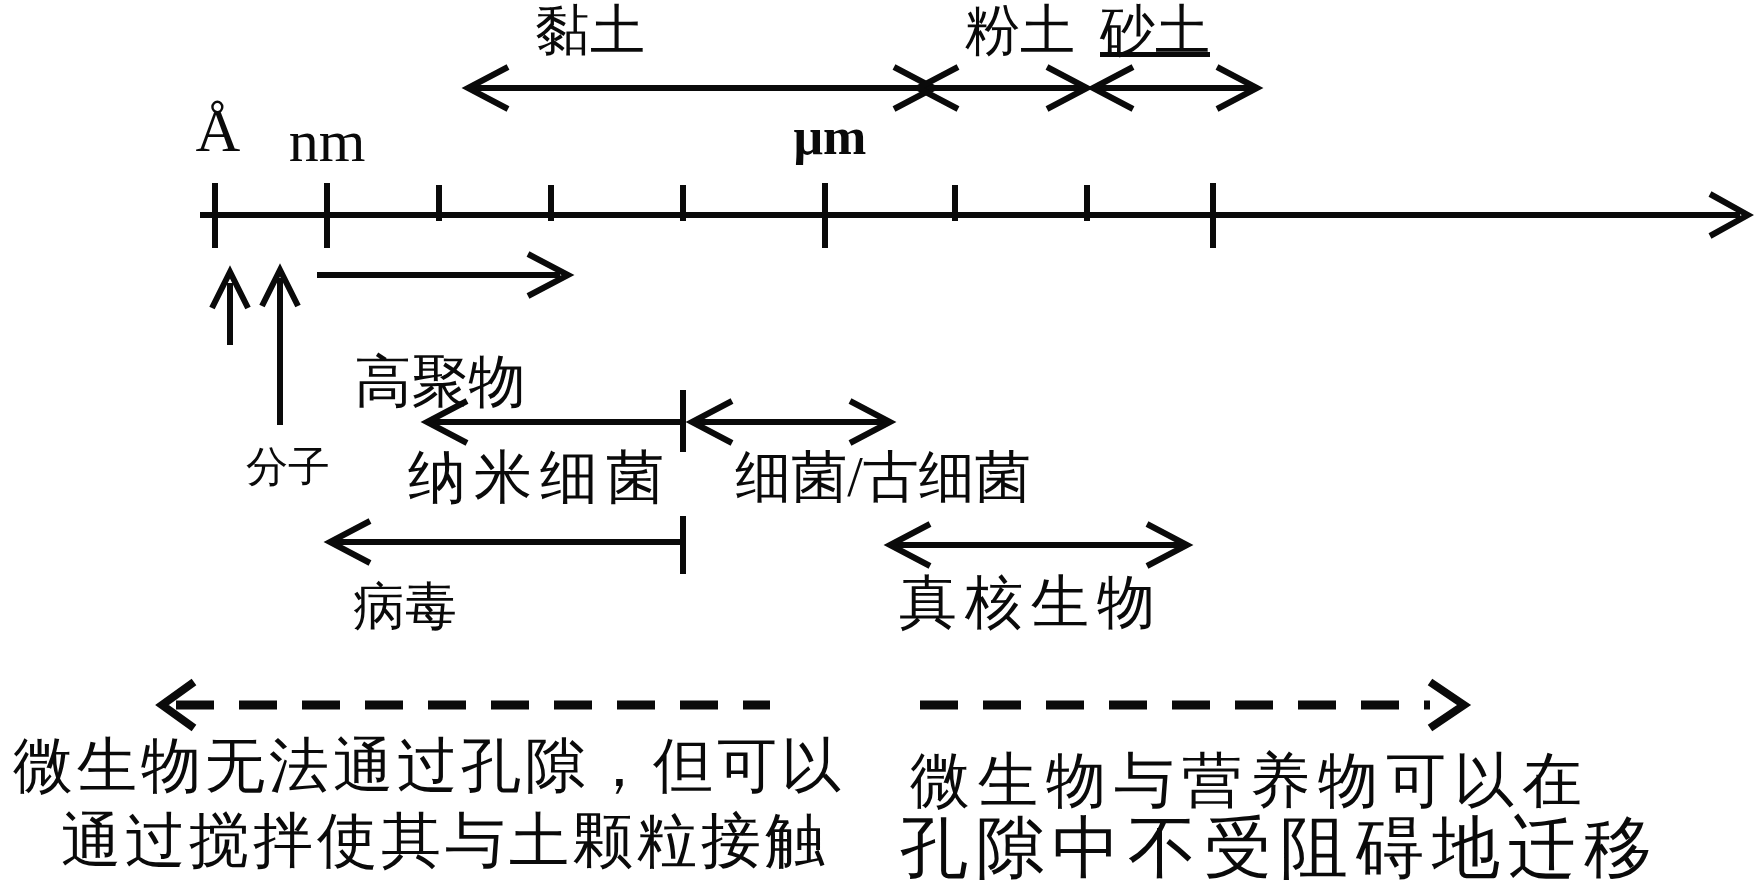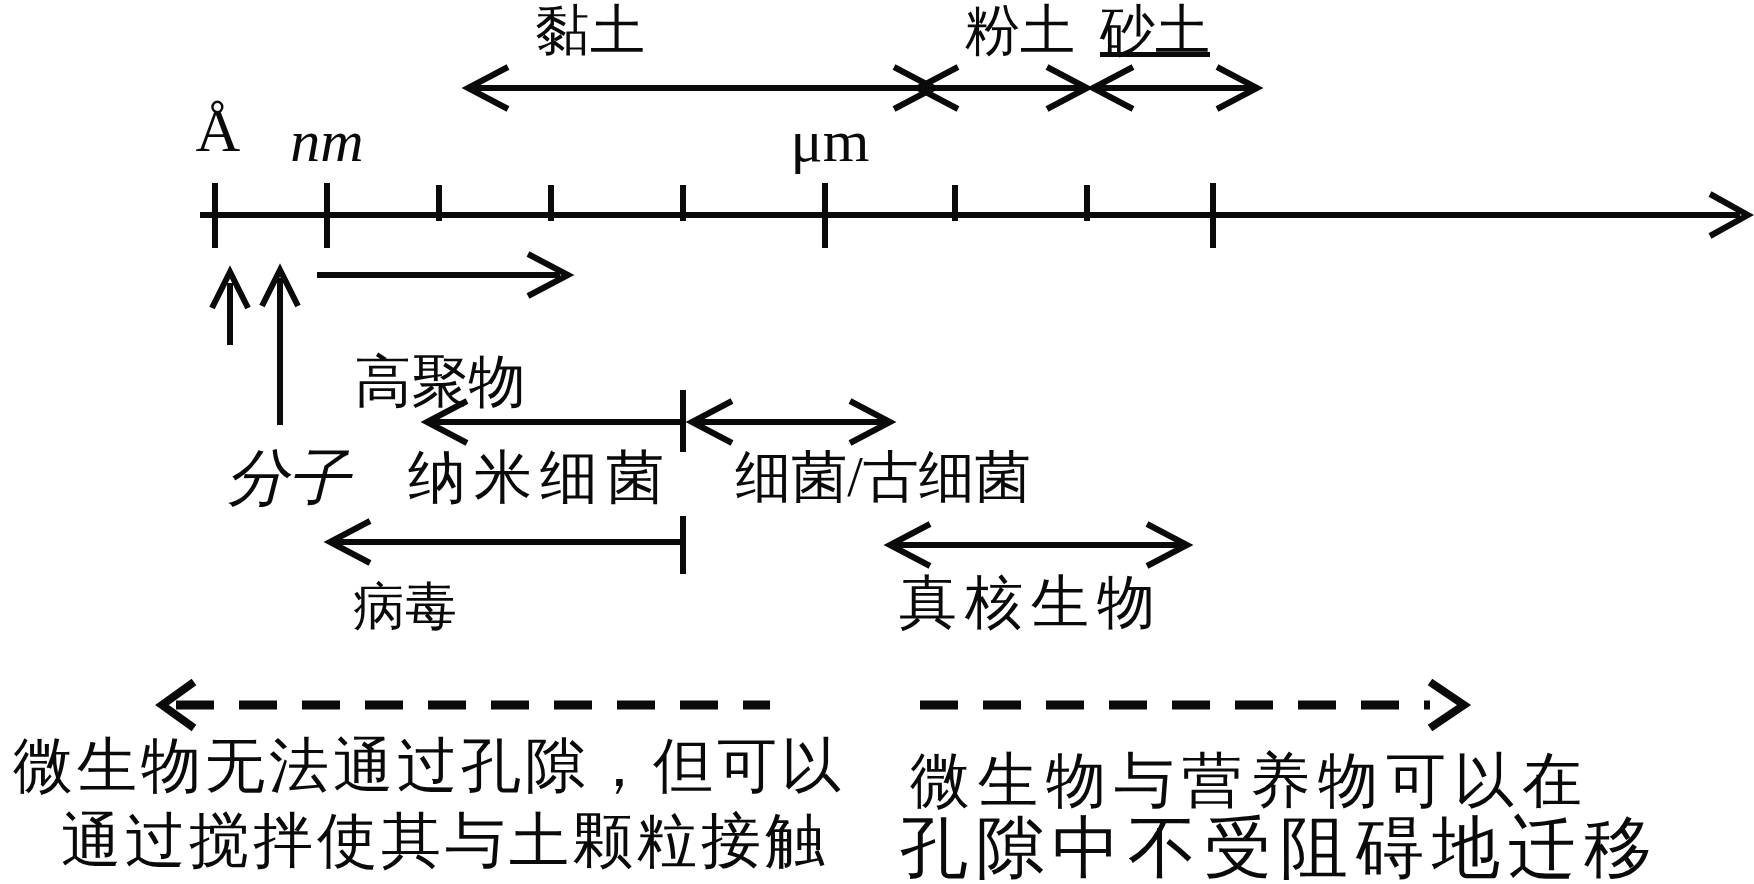--- a/index.html
+++ b/index.html
@@ -95,24 +95,24 @@
       <line class="dash" x1="920" y1="705" x2="1430" y2="705"></line>
       <path class="ln" d="M 1430 682 L 1464 705 L 1430 728" style="stroke-width:8"></path>
     </g>
   </svg>
 
   <div class="lbl" style="left:470px;top:0px;width:240px;font-size:55px;">黏土</div>
   <div class="lbl" style="left:900px;top:0px;width:240px;font-size:55px;">粉土</div>
   <div class="lbl" style="left:1035px;top:0px;width:240px;font-size:55px;text-decoration:underline;">砂土</div>
 
   <div class="lbl" style="left:168px;top:96px;width:100px;font-size:62px;">Å</div>
-  <div class="lbl" style="left:277px;top:108px;width:100px;font-size:60px;font-style:italic;">nm</div>
-  <div class="lbl" style="left:780px;top:108px;width:100px;font-size:60px;">μm</div>
+  <div class="lbl" style="left:277px;top:108px;width:100px;font-size:60px;">nm</div>
+  <div class="lbl" style="left:780px;top:108px;width:100px;font-size:52px;font-weight:bold;">μm</div>
 
-  <div class="lbl" style="left:188px;top:444px;width:200px;font-size:62px;font-style:italic;">分子</div>
+  <div class="lbl" style="left:188px;top:444px;width:200px;font-size:42px;">分子</div>
   <div class="lbl" style="left:320px;top:308px;width:240px;font-size:57px;margin-top:42px;">高聚物</div>
   <div class="lbl" style="left:693px;top:446px;width:380px;font-size:56px;">细菌/古细菌</div>
   <div class="lbl" style="left:385px;top:446px;width:310px;font-size:58px;letter-spacing:8px;">纳米细菌</div>
   <div class="lbl" style="left:880px;top:571px;width:302px;font-size:58px;letter-spacing:8px;">真核生物</div>
   <div class="lbl" style="left:330px;top:578px;width:150px;font-size:52px;">病毒</div>
 
   <div>
     <div class="lbl" style="left:0px;top:733px;width:858px;font-size:60px;letter-spacing:4px;">微生物无法通过孔隙，但可以</div>
     <div class="lbl" style="left:16px;top:808px;width:858px;font-size:60px;letter-spacing:4px;">通过搅拌使其与土颗粒接触</div>
   </div>

